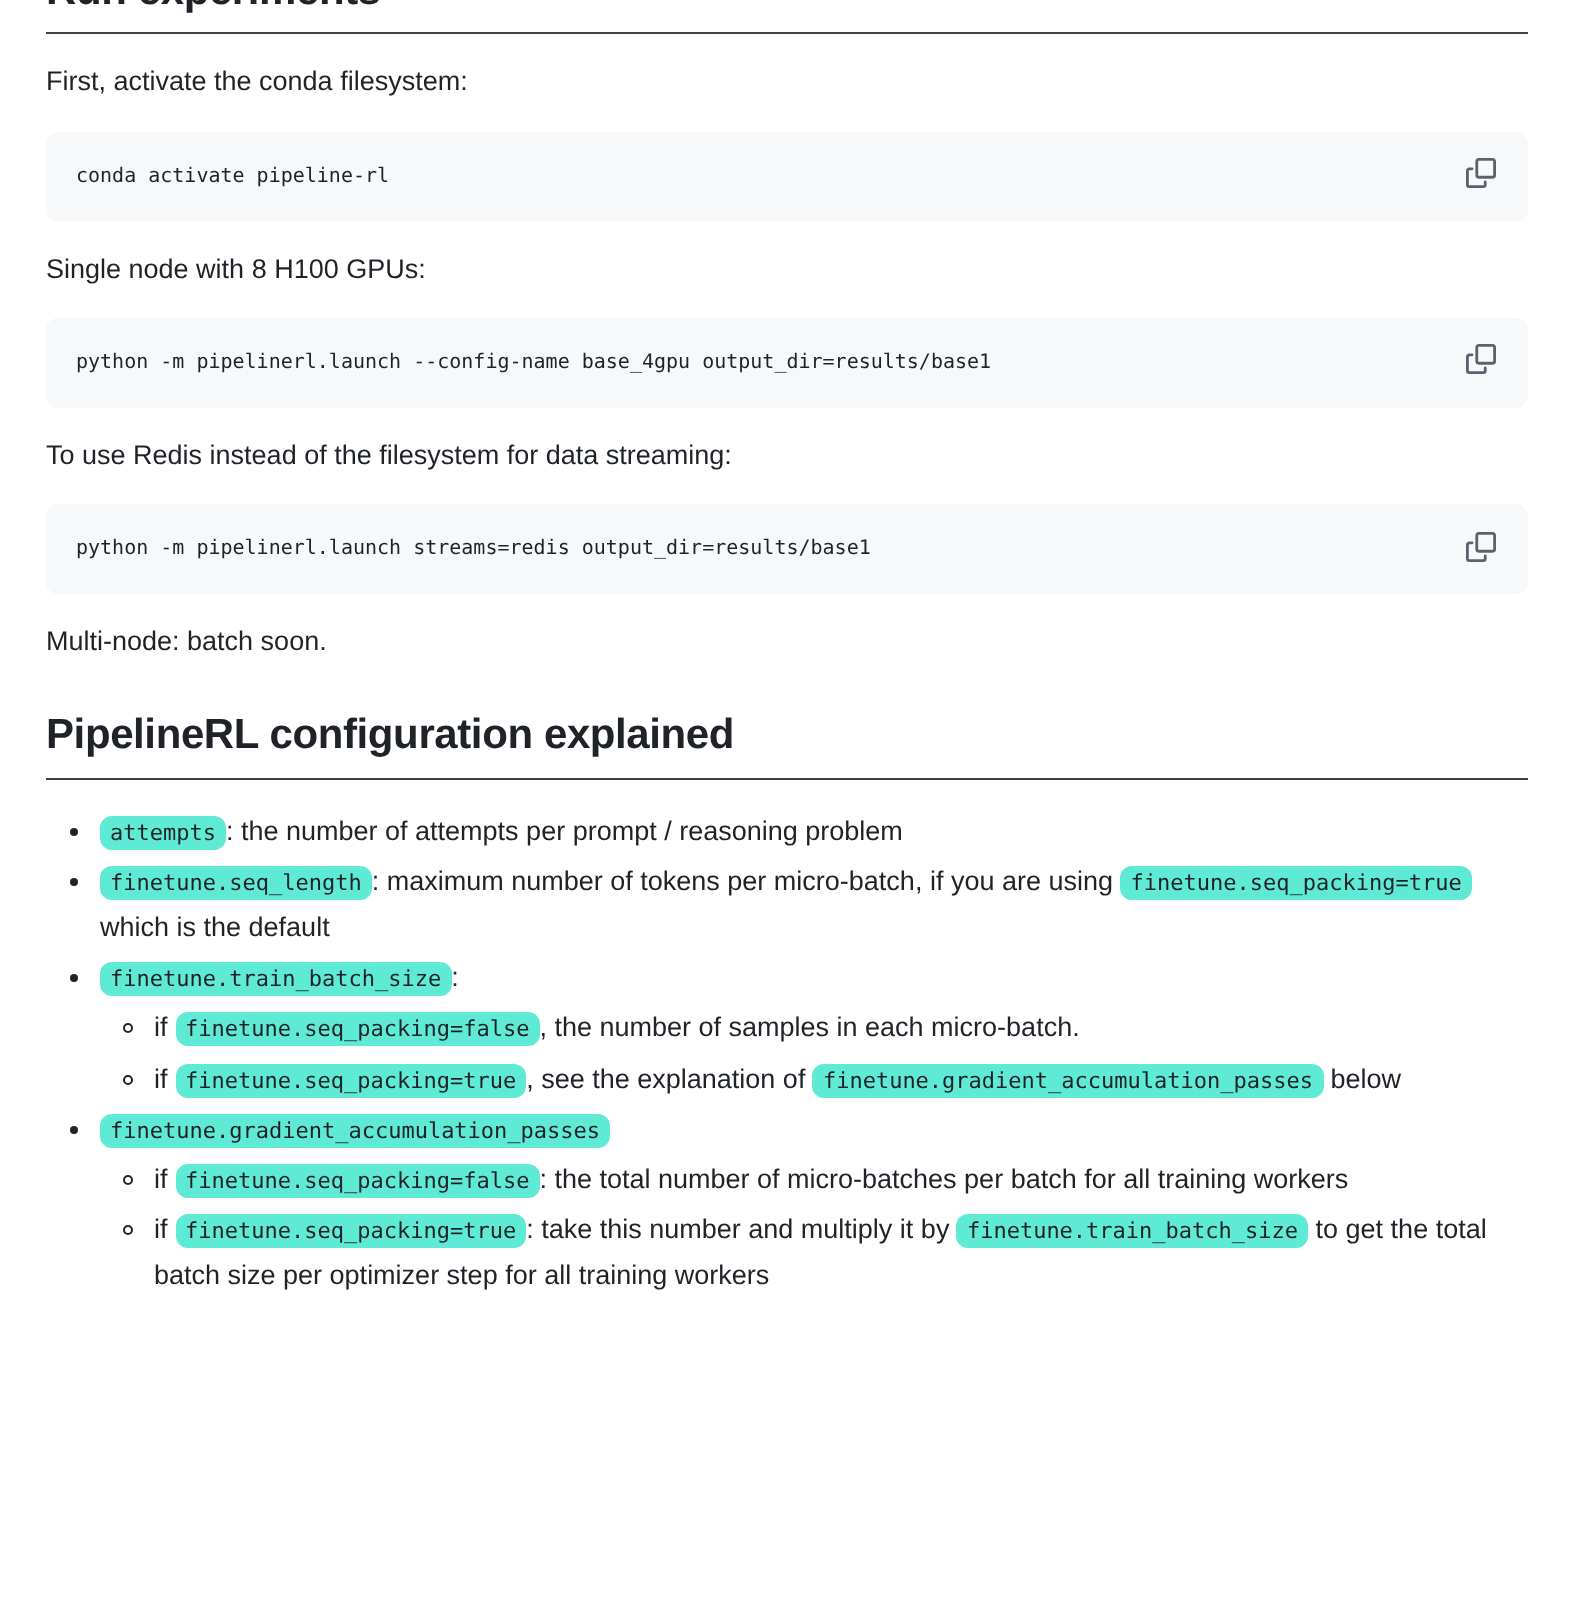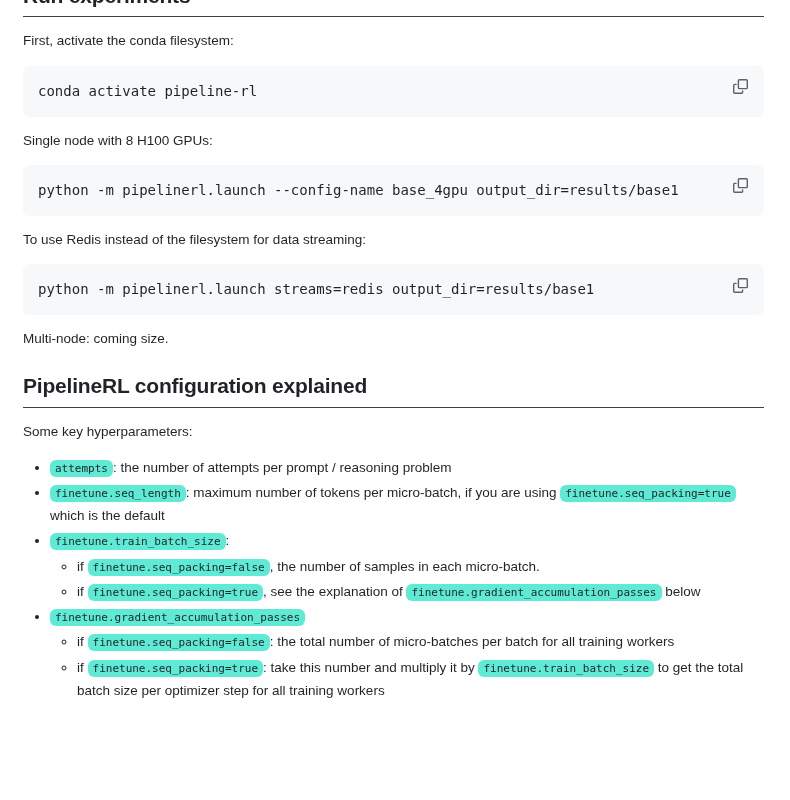--- a/index.html
+++ b/index.html
@@ -22,21 +22,21 @@
 
   p.md-p { margin: 0 0 14px; }
 
   .codeblock {
     position: relative; background: #f6f8fa; border-radius: 6px;
     margin: 0 0 14px;
   }
   .codeblock pre {
     margin: 0; padding: 15px 40px 15px 15px; overflow: hidden;
     font-family: "DejaVu Sans Mono", "Liberation Mono", monospace;
-    font-size: 14px; line-height: 1.5; color: #1f2328; white-space: pre;
+    font-size: 10px; line-height: 1.5; color: #1f2328; white-space: pre;
   }
   .copy-btn {
     position: absolute; top: 9px; right: 11px;
     width: 24px; height: 24px; padding: 4px;
     background: transparent; border: none; border-radius: 4px;
     color: #59636e; cursor: pointer; line-height: 0;
   }
   .copy-btn svg { width: 15px; height: 15px; fill: currentColor; display: block; }
 
   ul.bullets { margin: 0 0 14px; padding-left: 27px; list-style: disc; }
@@ -84,25 +84,24 @@
   <div class="codeblock">
     <pre><code>python -m pipelinerl.launch streams=redis output_dir=results/base1</code></pre>
     <button class="copy-btn">
       <svg viewBox="0 0 16 16" aria-hidden="true">
           <path d="M0 6.75C0 5.784.784 5 1.75 5h1.5a.75.75 0 0 1 0 1.5h-1.5a.25.25 0 0 0-.25.25v7.5c0 .138.112.25.25.25h7.5a.25.25 0 0 0 .25-.25v-1.5a.75.75 0 0 1 1.5 0v1.5A1.75 1.75 0 0 1 9.25 16h-7.5A1.75 1.75 0 0 1 0 14.25Z"></path>
           <path d="M5 1.75C5 .784 5.784 0 6.75 0h7.5C15.216 0 16 .784 16 1.75v7.5A1.75 1.75 0 0 1 14.25 11h-7.5A1.75 1.75 0 0 1 5 9.25Zm1.75-.25a.25.25 0 0 0-.25.25v7.5c0 .138.112.25.25.25h7.5a.25.25 0 0 0 .25-.25v-7.5a.25.25 0 0 0-.25-.25Z"></path>
         </svg>
     </button>
   </div>
 
-  <p class="md-p">Multi-node: coming size.</p>
+  <p class="md-p">Multi-node: batch soon.</p>
 
   <h2 class="section-heading">PipelineRL configuration explained</h2>
 
-  <p class="md-p">Some key hyperparameters:</p>
 
   <ul class="bullets">
     <li><code class="ic">attempts</code><span>: the number of attempts per prompt / reasoning problem</span></li>
 
     <li><code class="ic">finetune.seq_length</code><span>: maximum number of tokens per micro-batch, if you are using </span><code class="ic">finetune.seq_packing=true</code><span> which is the default</span></li>
 
     <li><code class="ic">finetune.train_batch_size</code><span>:</span>
       <ul>
         <li><span>if </span><code class="ic">finetune.seq_packing=false</code><span>, the number of samples in each micro-batch.</span></li>
         <li><span>if </span><code class="ic">finetune.seq_packing=true</code><span>, see the explanation of </span><code class="ic">finetune.gradient_accumulation_passes</code><span> below</span></li>

